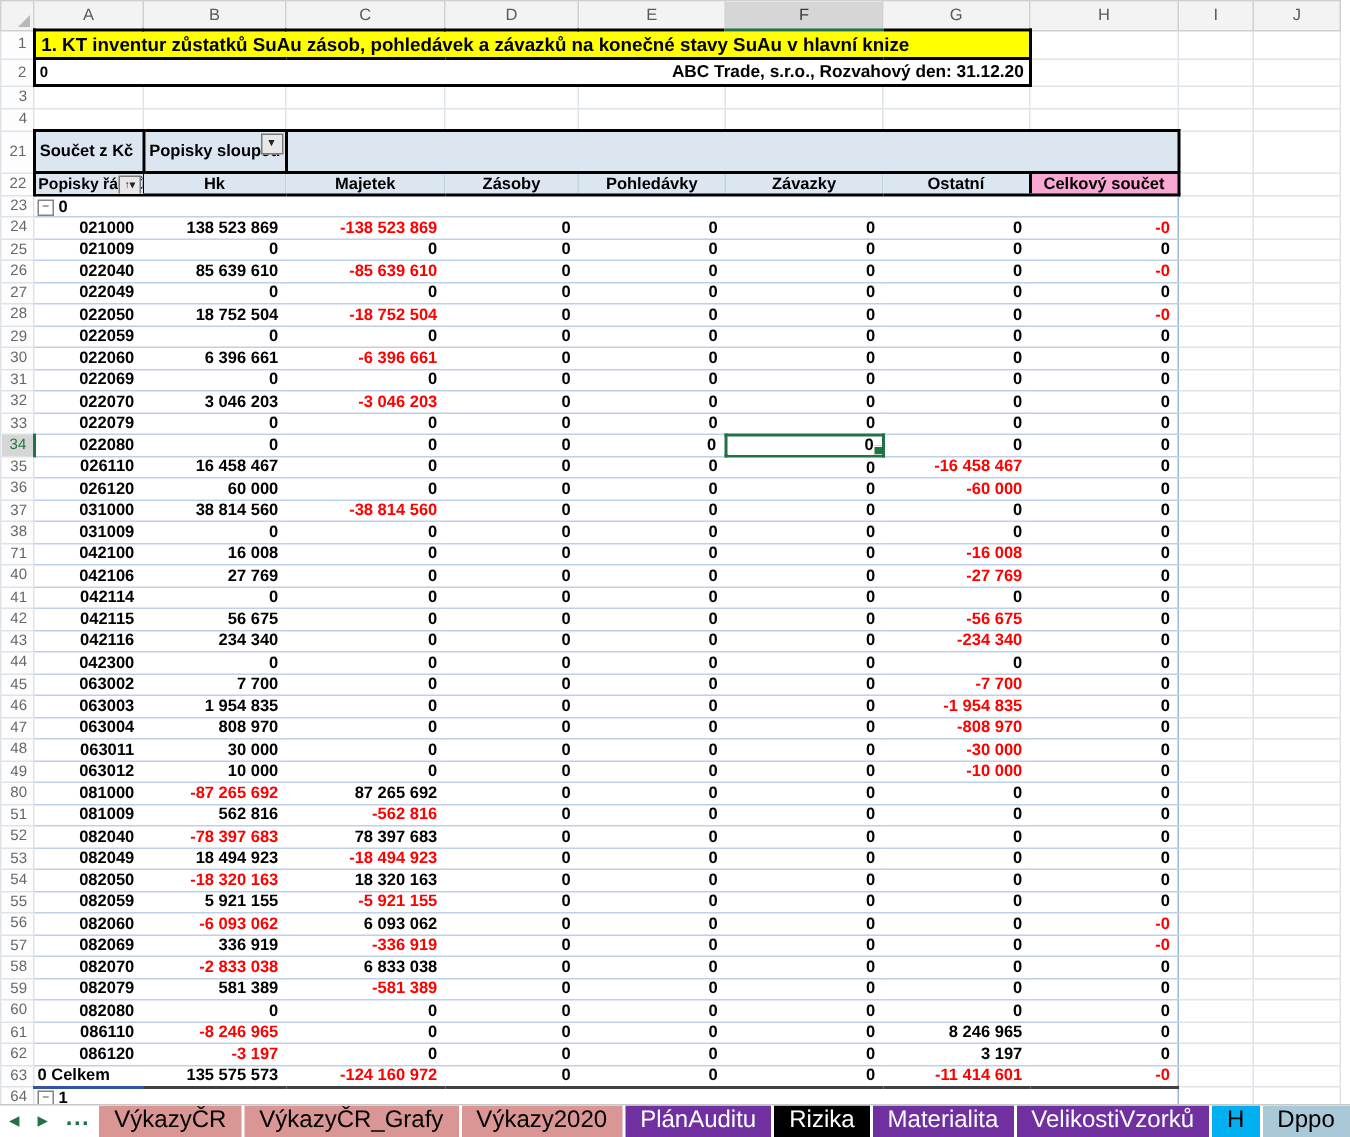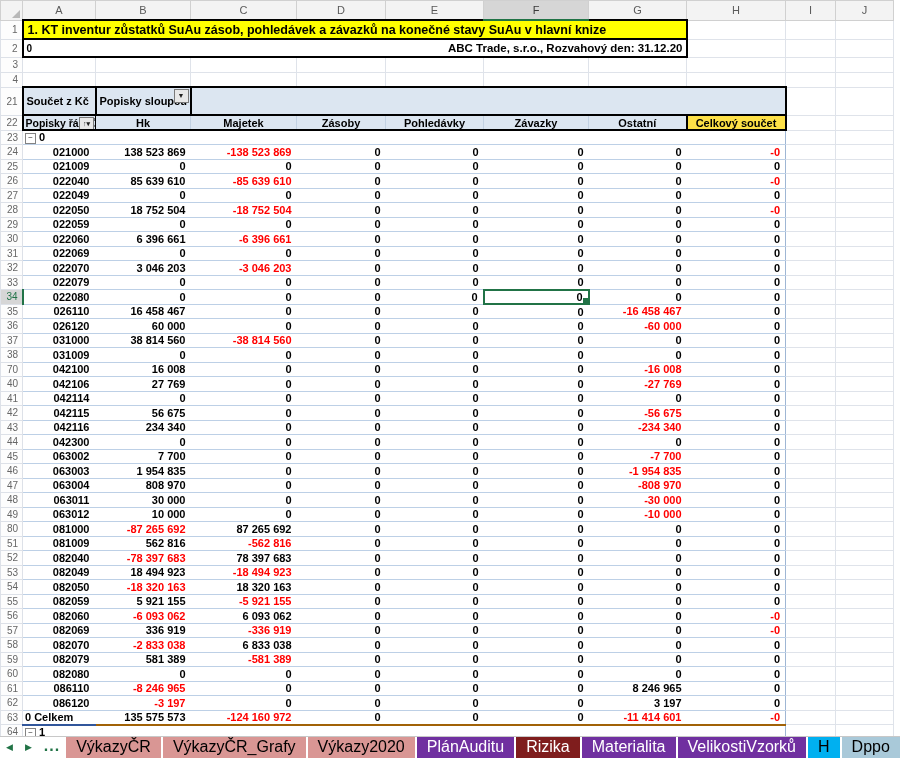--- a/index.html
+++ b/index.html
@@ -31,32 +31,32 @@
   
   .phead-a{background:#dce6f1;border:2px solid #000;font-weight:700;text-align:left;padding-left:3px;}
   .phead-b{background:#dce6f1;border:2px solid #000;position:relative;font-weight:700;
       text-align:left;padding-left:3px;padding-right:15px;}
   .phead-band{background:#dce6f1;border:2px solid #000;}
   .phead-a2{background:#dce6f1;border-left:2px solid #000;border-right:1px solid #000;
       border-bottom:2px solid #000;position:relative;font-weight:700;text-align:left;
       padding-left:2px;padding-right:15px;font-size:10.5px;}
   .phead-v{background:#dce6f1;border-bottom:2px solid #000;border-right:1px solid #c2d1e2;
       font-weight:700;text-align:center;}
-  .phead-total{background:#fde047;border-left:2px solid #000;border-right:2px solid #000;
+  .phead-total{background:#f9a8d4;border-left:2px solid #000;border-right:2px solid #000;
       border-bottom:2px solid #000;font-weight:700;text-align:center;}
   .ddbtn{position:absolute;right:1px;top:1px;width:13px;height:12px;border:1px solid #7a7a7a;
       background:#e8e8e8;font-size:7px;line-height:12px;text-align:center;color:#222;}
   
   #pivot-body tr{height:14.5px;}
   .acct-cell{border-bottom:1px solid #bdd0e6;text-align:right;font-weight:700;padding-right:6px;background:#fff;}
   .group-cell{border-bottom:1px solid #bdd0e6;text-align:left;font-weight:700;padding-left:2px;background:#fff;}
   .vcell{border-bottom:1px solid #bdd0e6;text-align:right;font-weight:700;padding-right:5px;background:#fff;}
   .hend{border-right:1px solid #9fb6d4;}
   .neg{color:#ff0000;}
-  .trow{border-top:1px solid #95b3d7;border-bottom:2px solid #a16207;}
+  .trow{border-top:1px solid #95b3d7;border-bottom:2px solid #404040;}
   .total-label{border-top:1px solid #95b3d7;border-bottom:2px solid #31569b;background:#fff;
       font-weight:700;text-align:left;padding-left:2px;}
   .collapse{display:inline-block;width:9px;height:9px;line-height:7px;border:1px solid #838383;
       font-size:8px;text-align:center;margin-right:3px;vertical-align:1px;background:#fff;color:#333;font-weight:400;}
   .selcell{border:2px solid #217346 !important;position:relative;}
   .selcell::after{content:"";position:absolute;right:0;bottom:0;width:5px;height:5px;
       background:#217346;border-left:1px solid #fff;border-top:1px solid #fff;}
   
   .tabbar{position:absolute;left:0;bottom:0;width:900px;height:21px;background:#fff;
       border-top:1px solid #c8c8c8;display:flex;align-items:stretch;overflow:hidden;}
@@ -372,21 +372,21 @@
             <td class="vcell">0</td>
             <td class="vcell">0</td>
             <td class="vcell">0</td>
             <td class="vcell">0</td>
             <td class="vcell">0</td>
             <td class="vcell hend">0</td>
             <td class="plain"></td>
             <td class="plain"></td>
           </tr>
           <tr>
-            <td class="gut">70</td>
+            <td class="gut">71</td>
             <td class="acct-cell">042100</td>
             <td class="vcell">16 008</td>
             <td class="vcell">0</td>
             <td class="vcell">0</td>
             <td class="vcell">0</td>
             <td class="vcell">0</td>
             <td class="vcell neg">-16 008</td>
             <td class="vcell hend">0</td>
             <td class="plain"></td>
             <td class="plain"></td>
@@ -735,21 +735,21 @@
 
   <div class="tabbar">
     <span class="navbtn">◀</span>
     <span class="navbtn">▶</span>
     <span class="navmore">...</span>
     <div id="tabs">
         <div class="tab" style="background: rgb(217, 150, 148); color: rgb(0, 0, 0);">VýkazyČR</div>
         <div class="tab" style="background: rgb(217, 150, 148); color: rgb(0, 0, 0);">VýkazyČR_Grafy</div>
         <div class="tab" style="background: rgb(217, 150, 148); color: rgb(0, 0, 0);">Výkazy2020</div>
         <div class="tab" style="background: rgb(112, 48, 160); color: rgb(255, 255, 255);">PlánAuditu</div>
-        <div class="tab" style="background: #7f1d1d; color: rgb(255, 255, 255);">Rizika</div>
+        <div class="tab" style="background: #000000; color: rgb(255, 255, 255);">Rizika</div>
         <div class="tab" style="background: rgb(112, 48, 160); color: rgb(255, 255, 255);">Materialita</div>
         <div class="tab" style="background: rgb(112, 48, 160); color: rgb(255, 255, 255);">VelikostiVzorků</div>
         <div class="tab" style="background: rgb(0, 176, 240); color: rgb(0, 0, 0);">H</div>
         <div class="tab" style="background: rgb(169, 201, 217); color: rgb(0, 0, 0);">Dppo</div>
         <div class="tab" style="background: rgb(255, 255, 0); color: rgb(0, 0, 0);">Hk</div>
         <div class="tab active">KT_Hk1</div>
         <div class="tab clipped" style="background: #ef4444; color: rgb(0, 0, 0);">KT_SU</div>
       </div>
     <span class="tabmore">...</span>
     <span class="addbtn">⊕</span>

